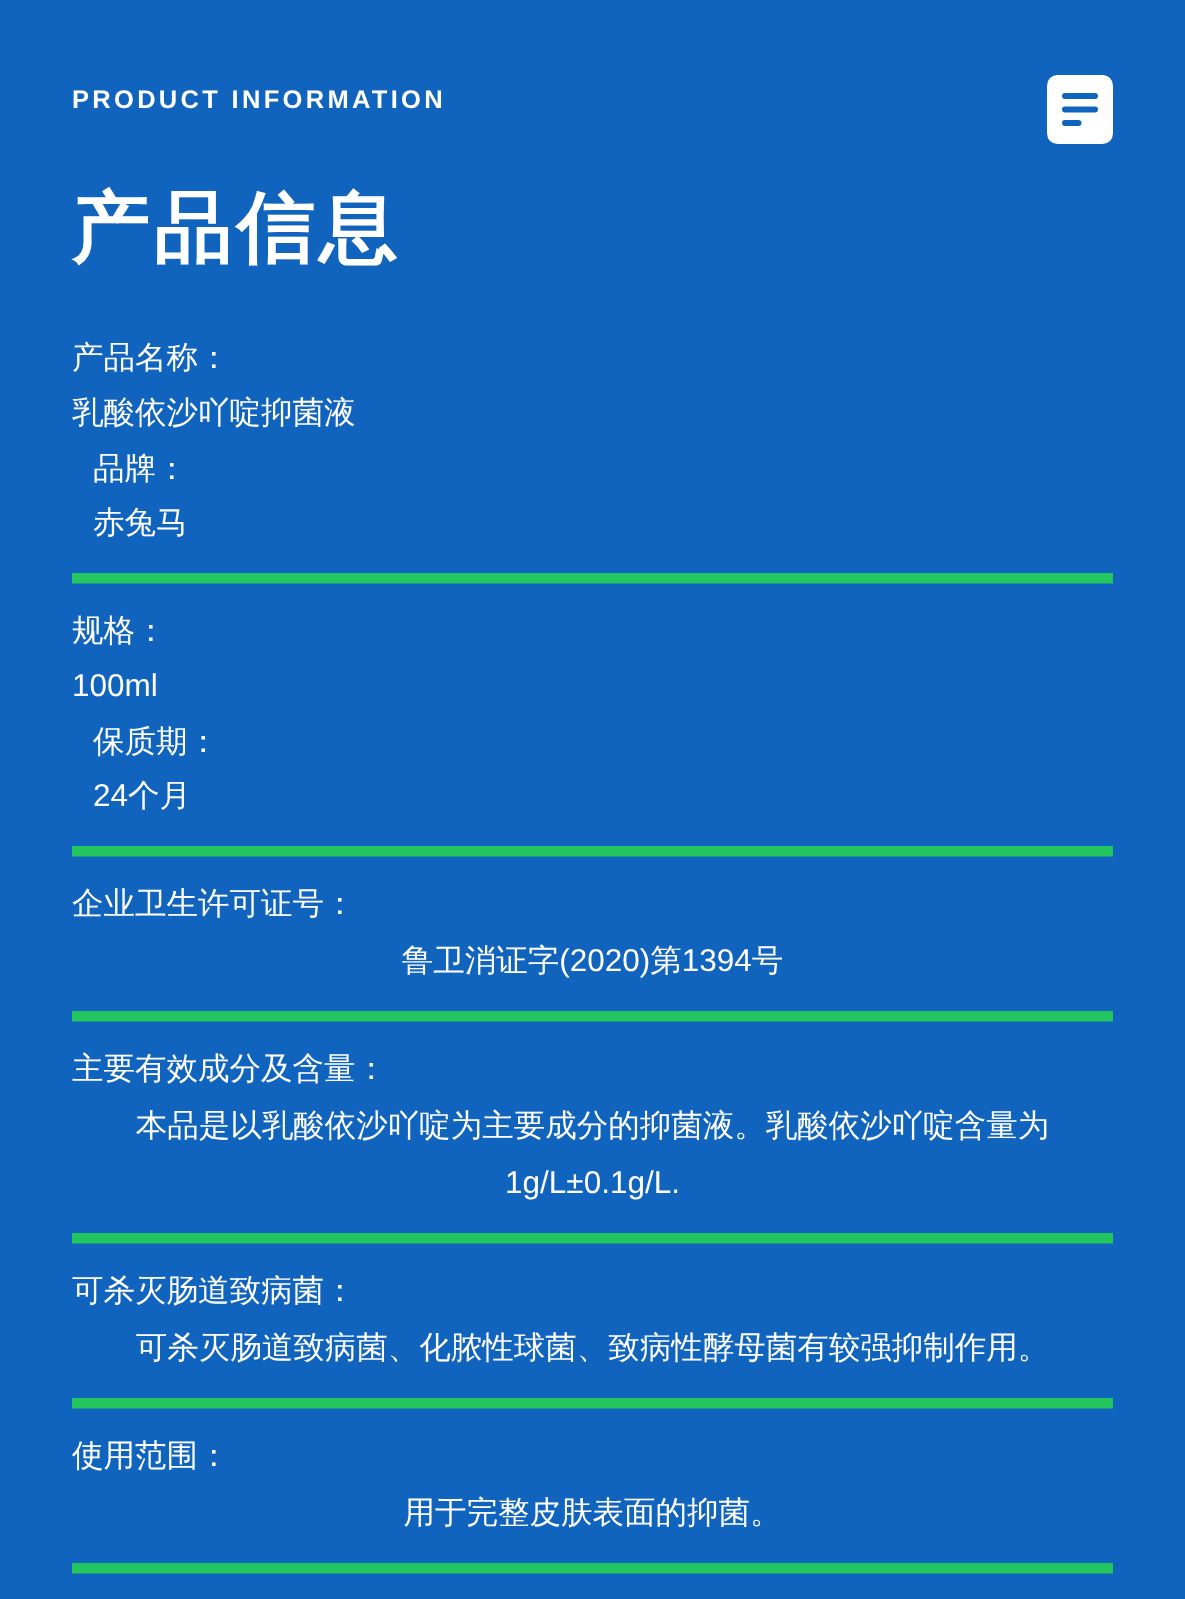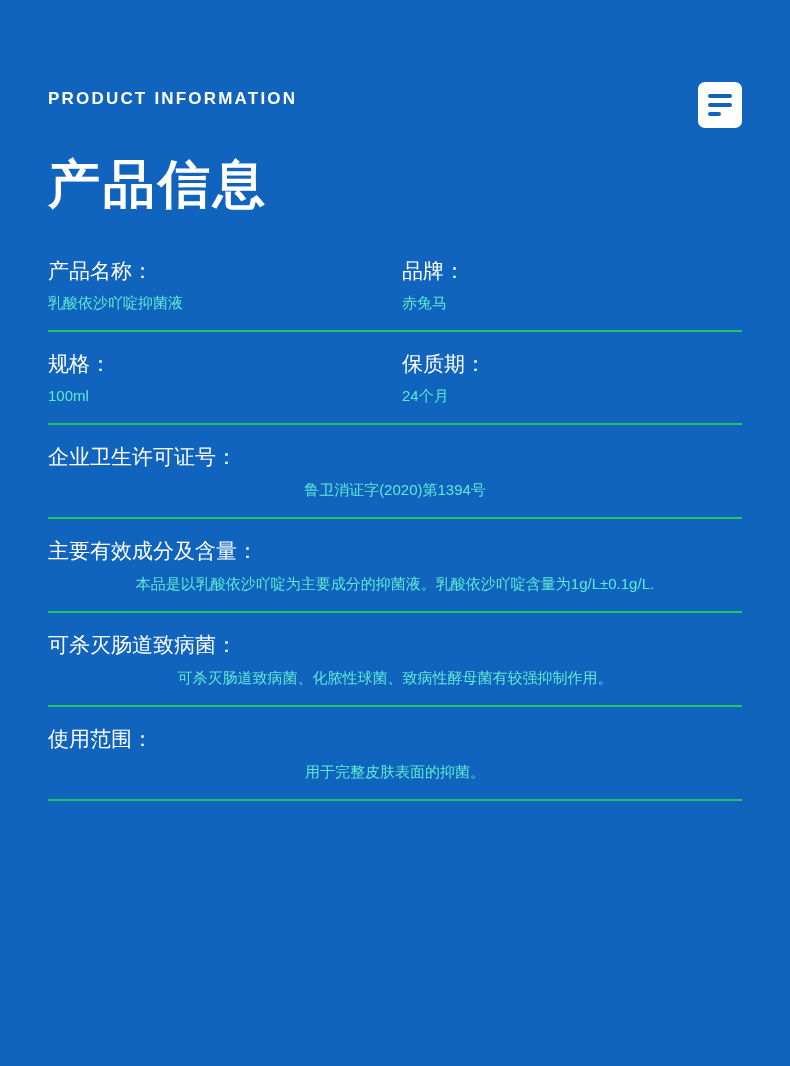--- a/index.html
+++ b/index.html
@@ -19,21 +19,21 @@
     width: 790px;
     height: 1066px;
     background: #1164bd;
     box-sizing: border-box;
     padding: 0 48px;
   }
   .top-row {
     display: flex;
     align-items: flex-start;
     justify-content: space-between;
-    padding-top: 90px;
+    padding-top: 58px;
   }
   .eyebrow {
     font-size: 17px;
     font-weight: bold;
     letter-spacing: 2.2px;
     color: #ffffff;
     line-height: 1;
   }
   .doc-icon {
     width: 44px;
@@ -61,43 +61,44 @@
     font-size: 52px;
     font-weight: bold;
     letter-spacing: 3px;
     line-height: 1.1;
   }
 
   .info-list {
     margin-top: 34px;
   }
   .row {
-    border-bottom: 2px solid #22c55e;
+    border-bottom: 7px solid #22c55e;
     padding: 6px 0 14px 0;
+    flex-direction: column;
   }
   .row.two-col {
     display: flex;
   }
   .col {
     flex: 1 1 50%;
     min-width: 0;
   }
   .col.right {
     padding-left: 14px;
   }
   .lbl {
     font-size: 21px;
     line-height: 1.75;
     color: #ffffff;
     white-space: nowrap;
   }
   .val {
-    font-size: 15px;
+    font-size: 21px;
     line-height: 1.75;
-    color: #5eead4;
+    color: #ffffff;
   }
   .row.block .val {
     line-height: 1.82;
     text-align: center;
   }
   .row.spaced {
     padding-top: 14px;
   }
 </style>
 </head>

